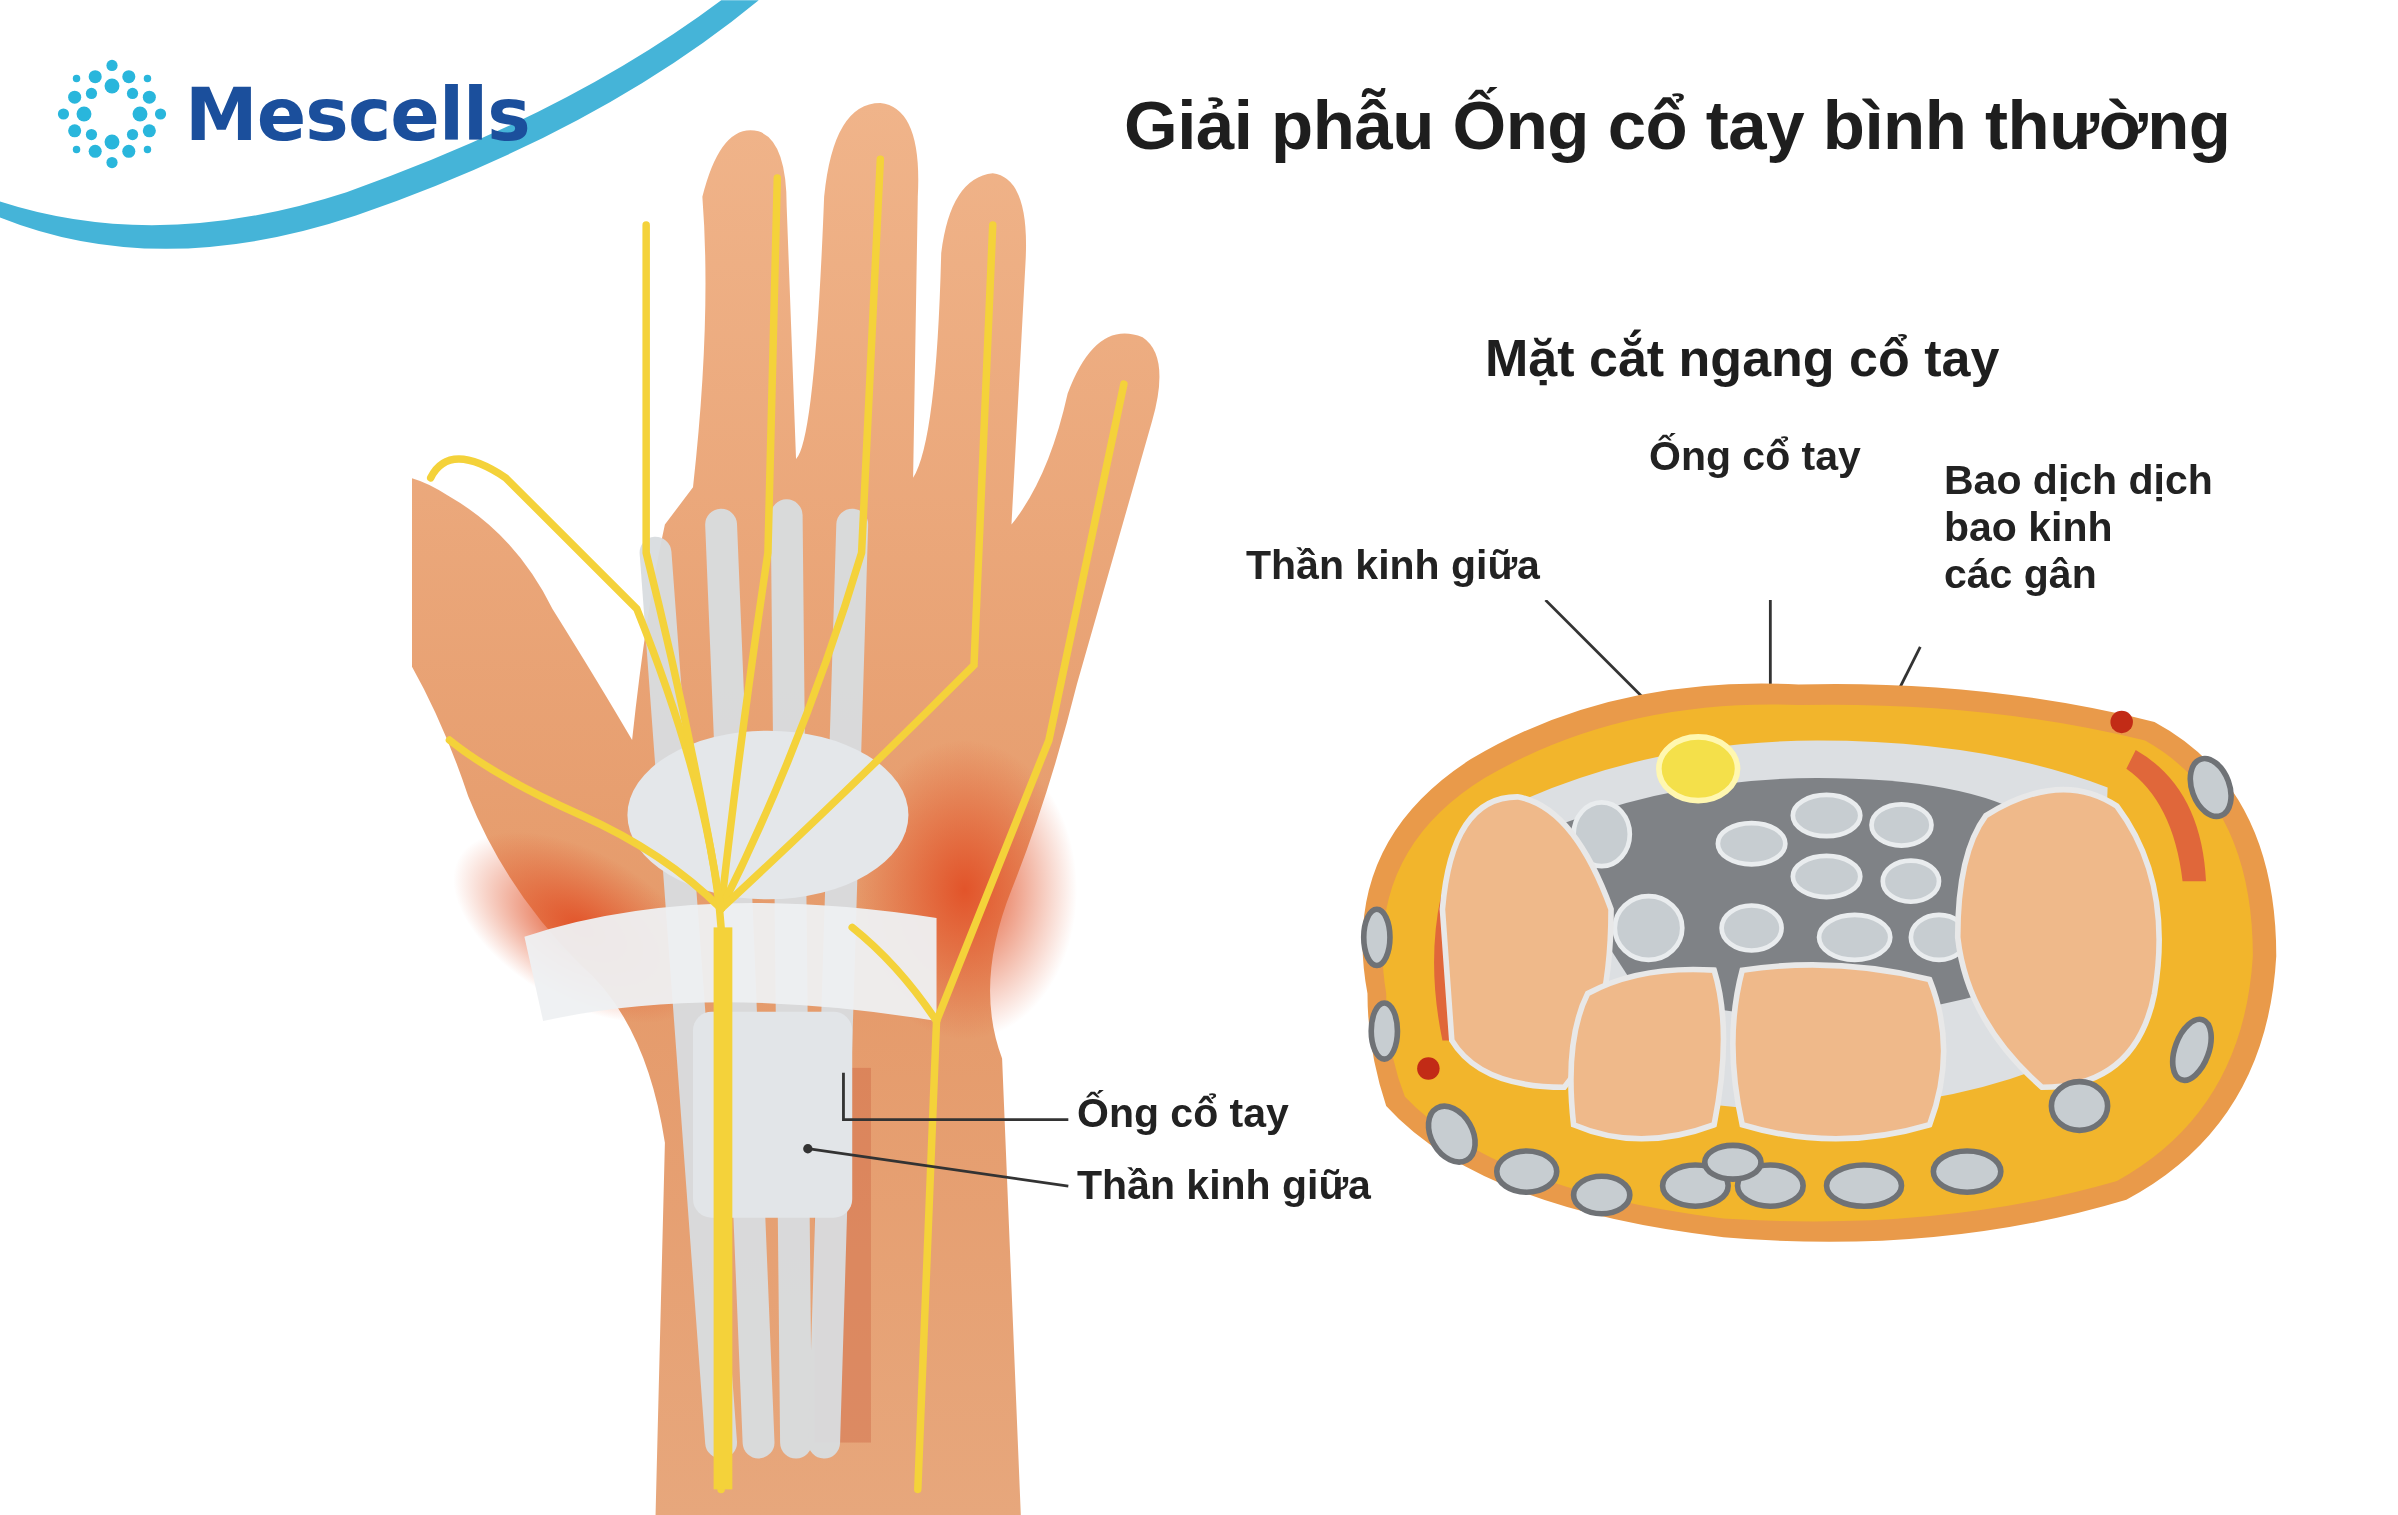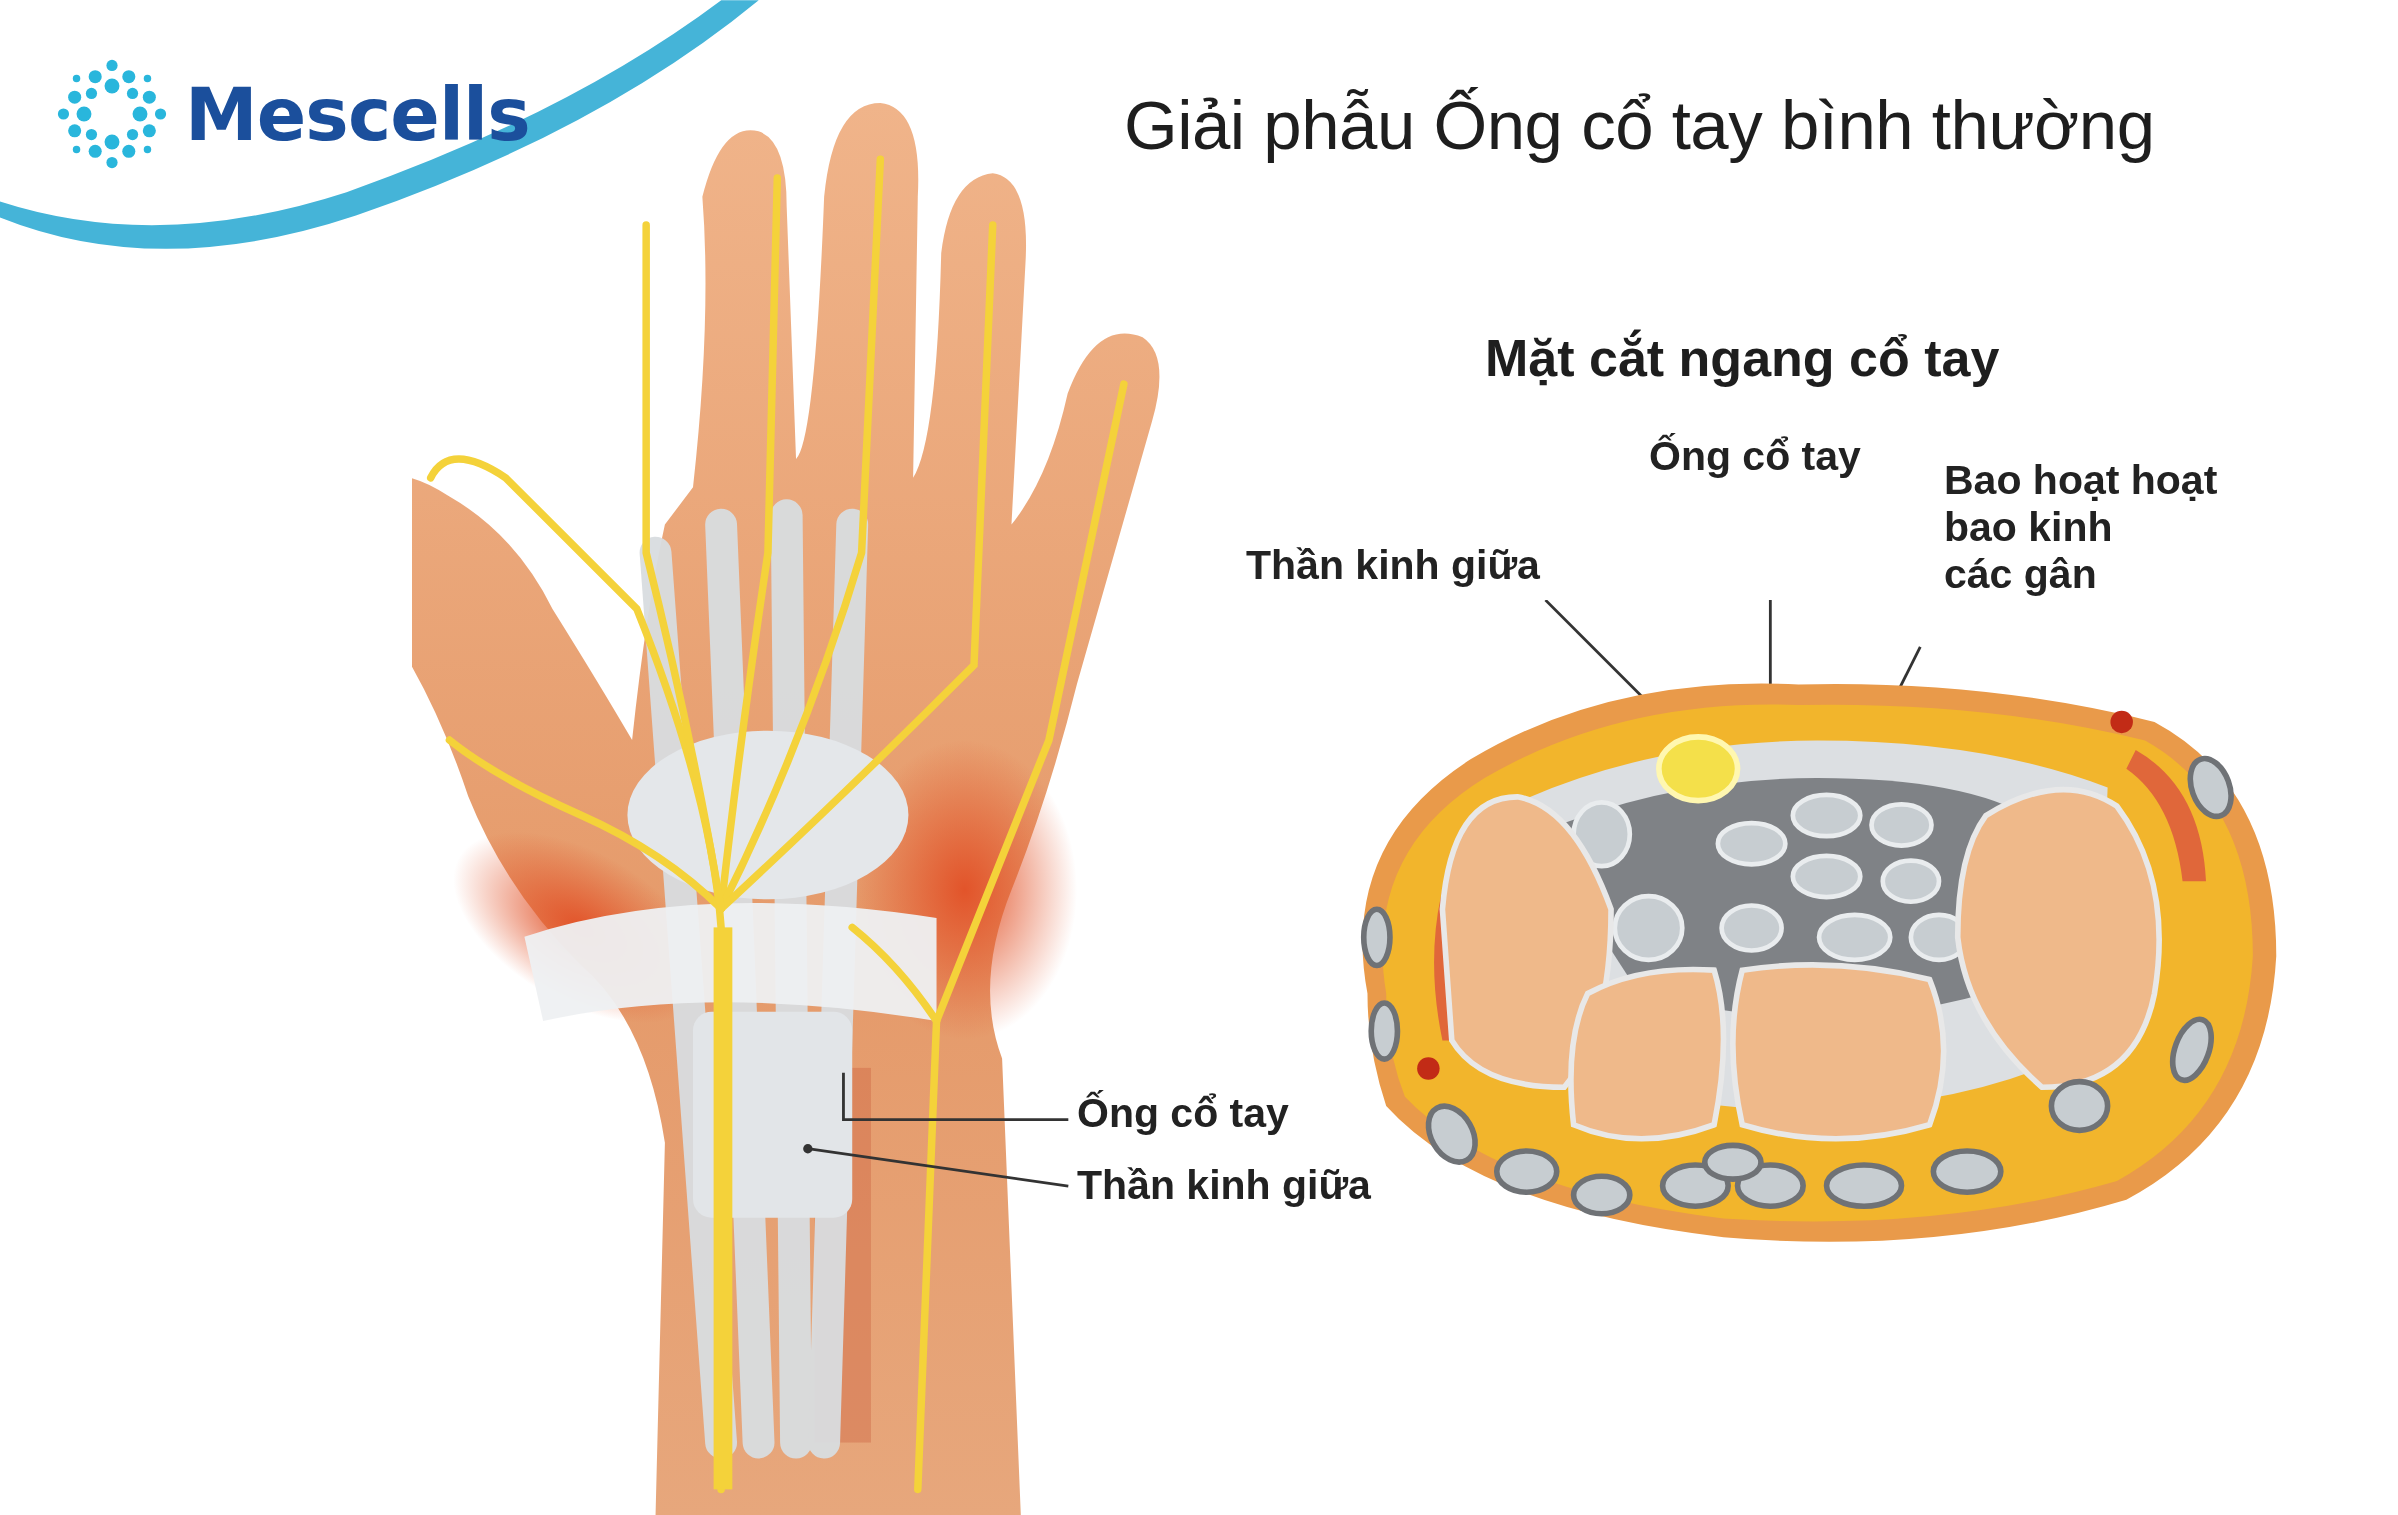--- a/index.html
+++ b/index.html
@@ -2,21 +2,21 @@
 <html style="font-size:15px"><head>
 <meta charset="utf-8">
 <style>
   html,body{margin:0;padding:0;background:#ffffff;}
   body{width:2399px;height:1516px;position:relative;overflow:hidden;font-family:"Liberation Sans","DejaVu Sans",sans-serif;}
   .abs{position:absolute;}
   .brand-arc{left:0;top:0;width:843px;height:300px;}
   .logo{left:56px;top:58px;display:flex;align-items:center;gap:17px;}
   .logo-icon{width:112px;height:112px;}
   .logo-text{font-size:73px;font-weight:700;color:#1b4f9c;letter-spacing:-0.9px;font-family:"DejaVu Sans",sans-serif;}
-  .title{left:1124px;top:86px;font-size:69px;font-weight:400;color:#1e1e1e;white-space:nowrap;letter-spacing:-0.5px;}
+  .title{left:1124px;top:86px;font-size:69px;font-weight:700;color:#1e1e1e;white-space:nowrap;letter-spacing:-0.5px;}
   .subtitle{left:1469px;top:328px;font-size:52px;font-weight:700;color:#1e1e1e;white-space:nowrap;margin-left:16px;}
   .lbl{font-size:41px;font-weight:700;color:#222;white-space:nowrap;line-height:1.15;}
   .hand{left:412px;top:84px;width:843px;height:1432px;}
   .xsec{left:1330px;top:600px;width:965px;height:656px;}
 </style>
 </head>
 <body>
 
 <svg class="abs brand-arc" viewBox="0 0 900 320">
   <path d="M0,232 Q170,300 380,230 Q640,140 810,0 L770,0 Q610,120 370,205 Q170,270 0,215 Z" fill="#45b4d8"></path>
@@ -111,21 +111,21 @@
   <circle cx="862" cy="1226" r="5" fill="#333"></circle>
   <line x1="862" y1="1226" x2="1140" y2="1266" stroke="#333" stroke-width="3"></line>
 </svg>
 <div class="abs lbl" style="left:1077px;top:1090px;">Ống cổ tay</div>
 <div class="abs lbl" style="left:1077px;top:1162px;">Thần kinh giữa</div>
 
 <div class="abs subtitle">Mặt cắt ngang cổ tay</div>
 <div class="abs lbl" style="left:1649px;top:433px;">Ống cổ tay</div>
 <div class="abs lbl" style="left:1246px;top:542px;">Thần kinh giữa</div>
 <div class="abs lbl" style="left:1944px;top:457px;">
-  <div>Bao hoạt hoạt</div>
+  <div>Bao dịch dịch</div>
   <div>bao kinh</div>
   <div>các gân</div>
 </div>
 
 <svg class="abs xsec" viewBox="0 0 1030 700">
 
   <g stroke="#333" stroke-width="3" fill="none">
     <line x1="230" y1="0" x2="390" y2="160"></line>
     <line x1="470" y1="-140" x2="470" y2="125"></line>
     <line x1="630" y1="50" x2="585" y2="140"></line>

